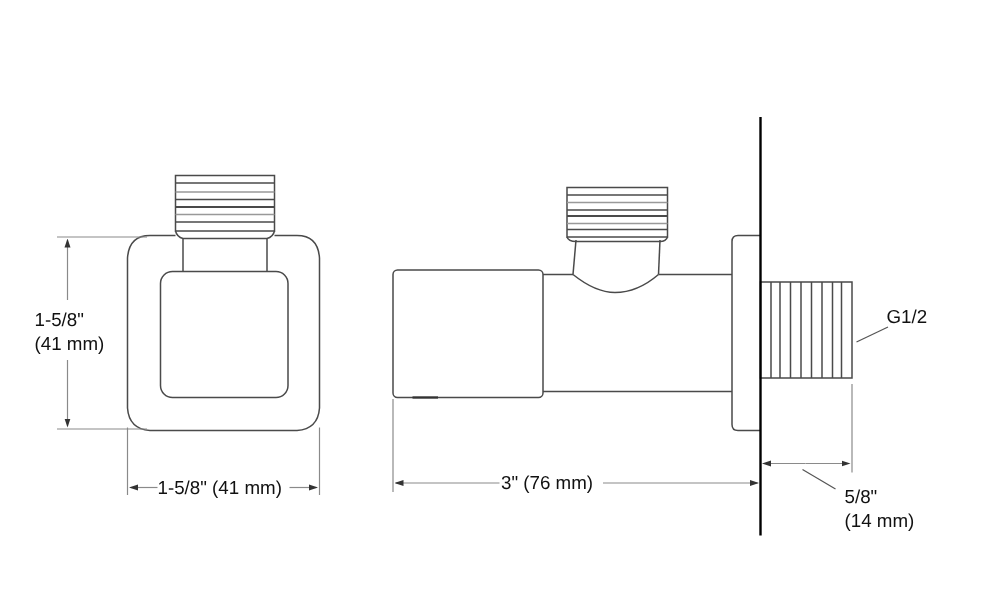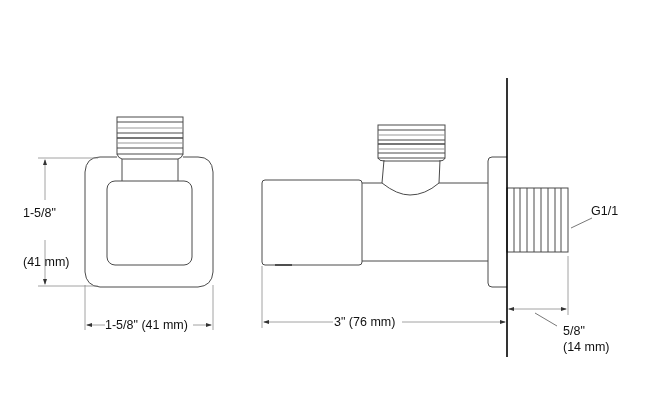--- a/index.html
+++ b/index.html
@@ -104,18 +104,18 @@
     <line x1="537" y1="309" x2="509" y2="309" marker-end="url(#arr)"></line>
     <line x1="537" y1="309" x2="566" y2="309" marker-end="url(#arr)"></line>
 
     <line x1="535" y1="313" x2="557" y2="326" stroke="#555"></line>
 
     <line x1="571" y1="228" x2="592" y2="218" stroke="#555"></line>
   </g>
 </svg>
 
 <div class="lbl" style="left:23px; top:206px;">1-5/8"</div>
-<div class="lbl" style="left:23px; top:222px;margin-top:33px;">(41 mm)</div>
+<div class="lbl" style="left:23px; top:222px;">(41 mm)</div>
 <div class="lbl" style="left:105px; top:318px;">1-5/8" (41 mm)</div>
 <div class="lbl" style="left:334px; top:315px;">3" (76 mm)</div>
 <div class="lbl" style="left:563px; top:324px;">5/8"</div>
 <div class="lbl" style="left:563px; top:340px;">(14 mm)</div>
-<div class="lbl" style="left:591px; top:204px;">G1/1</div>
+<div class="lbl" style="left:591px; top:204px;">G1/2</div>
 
 </body></html>

